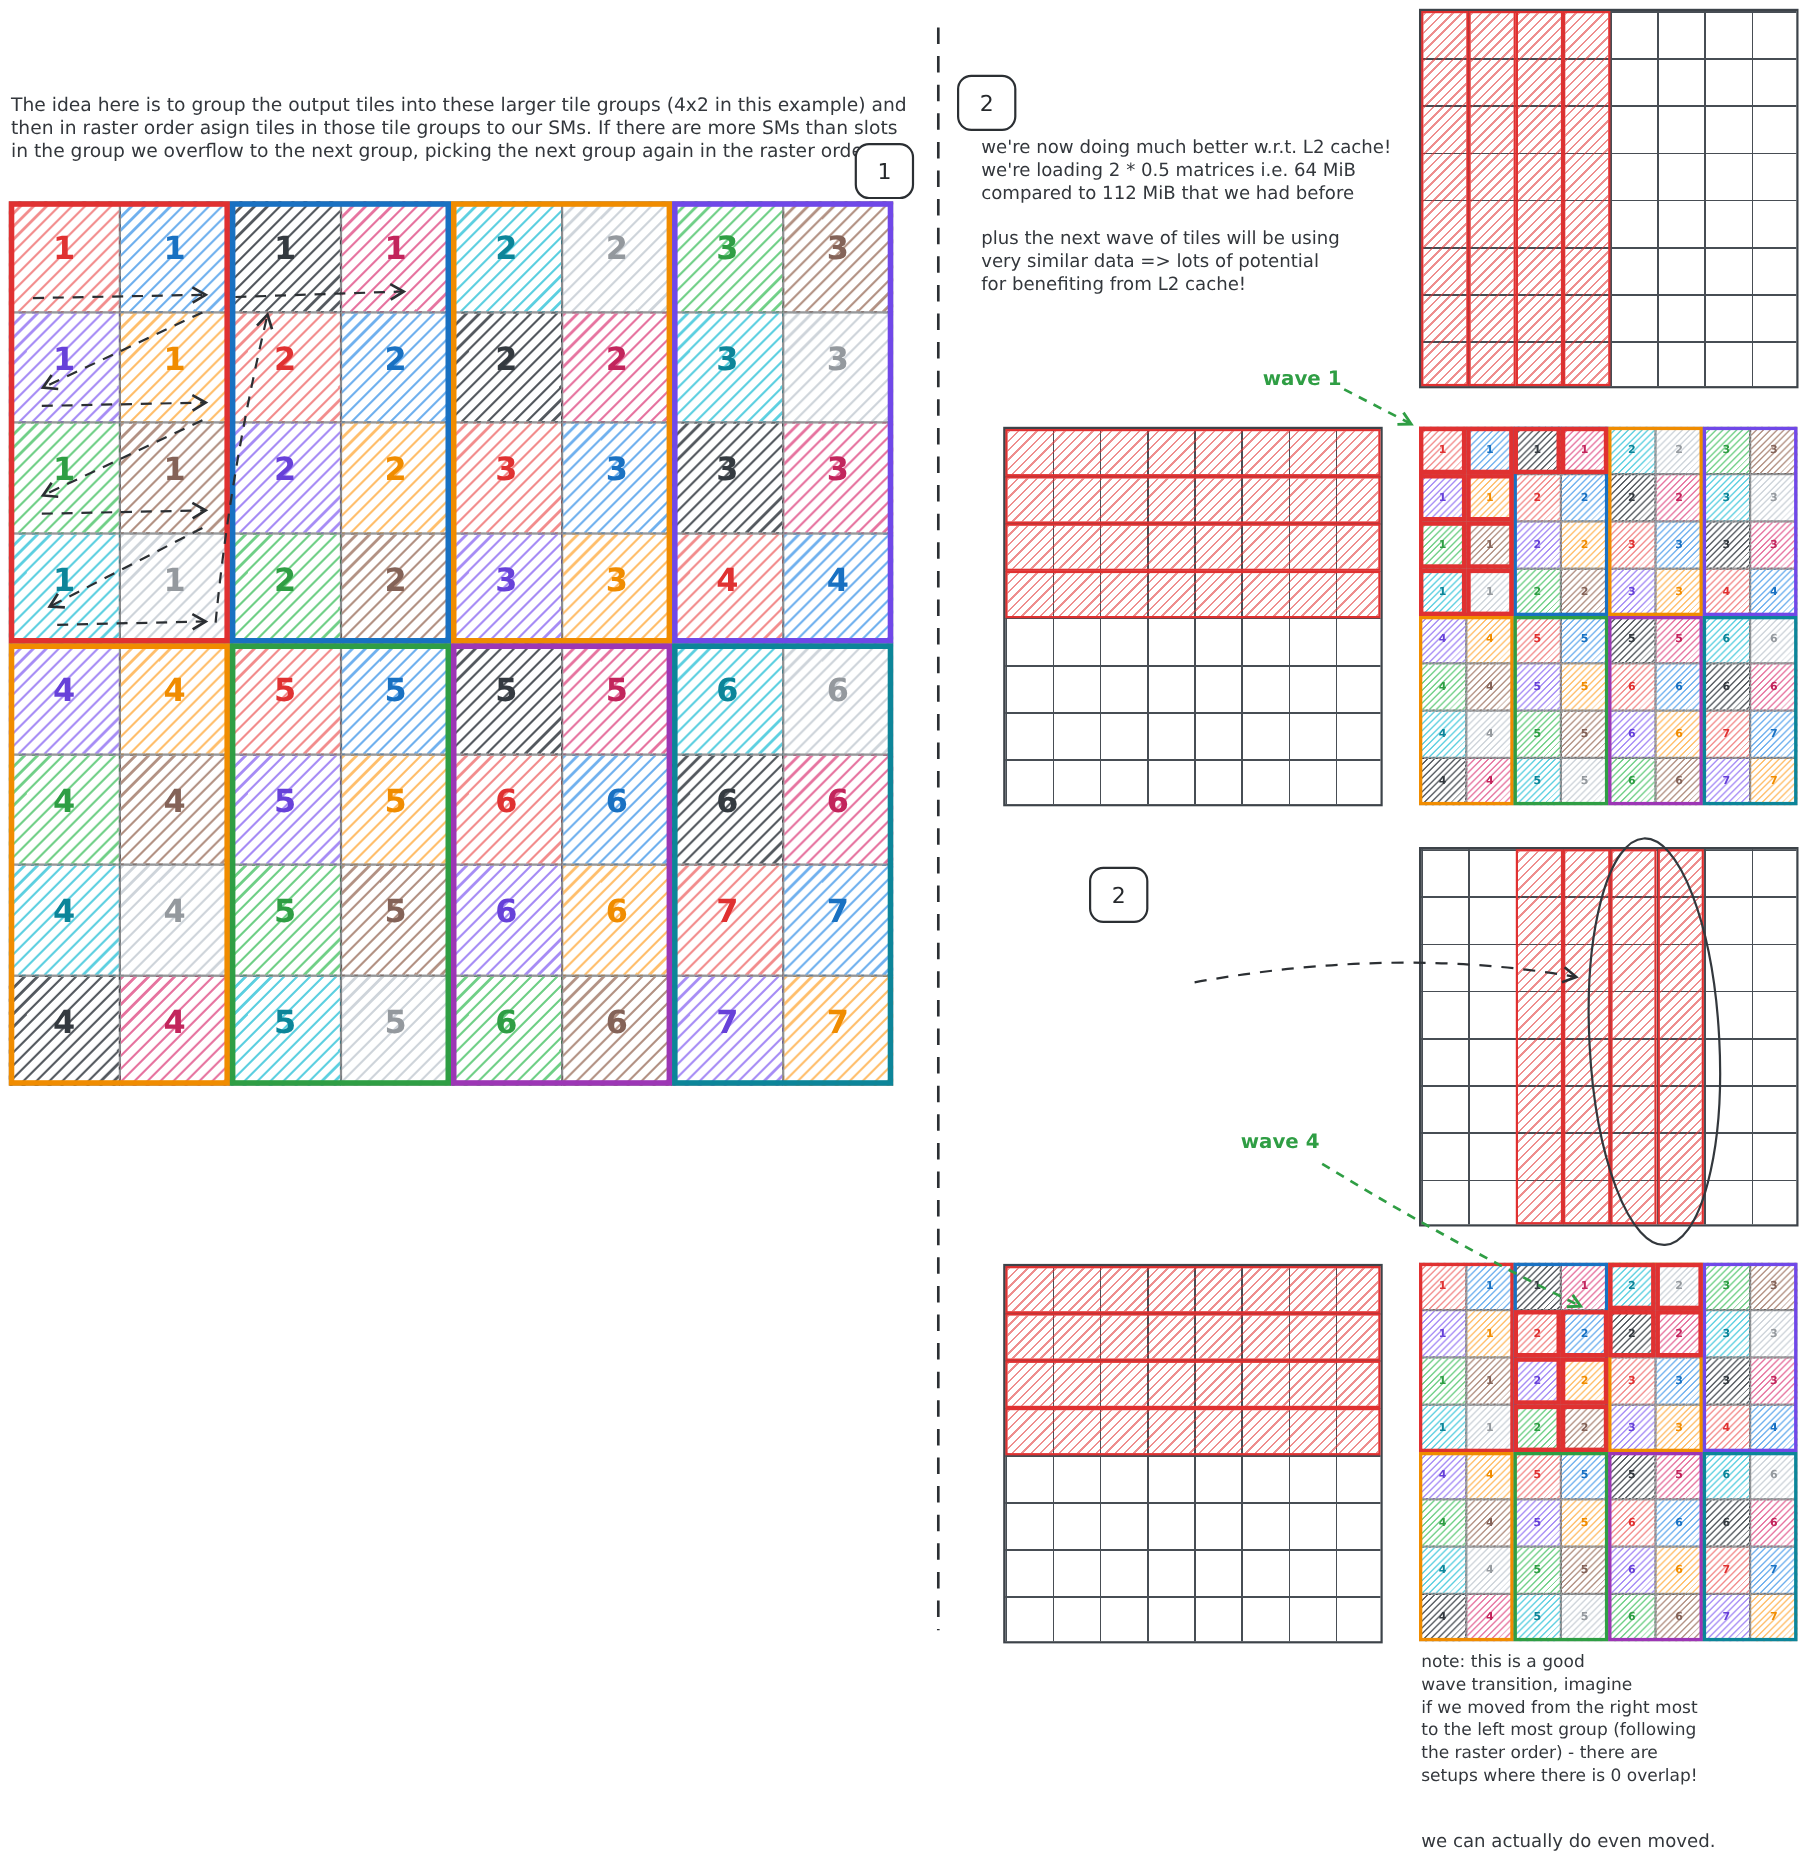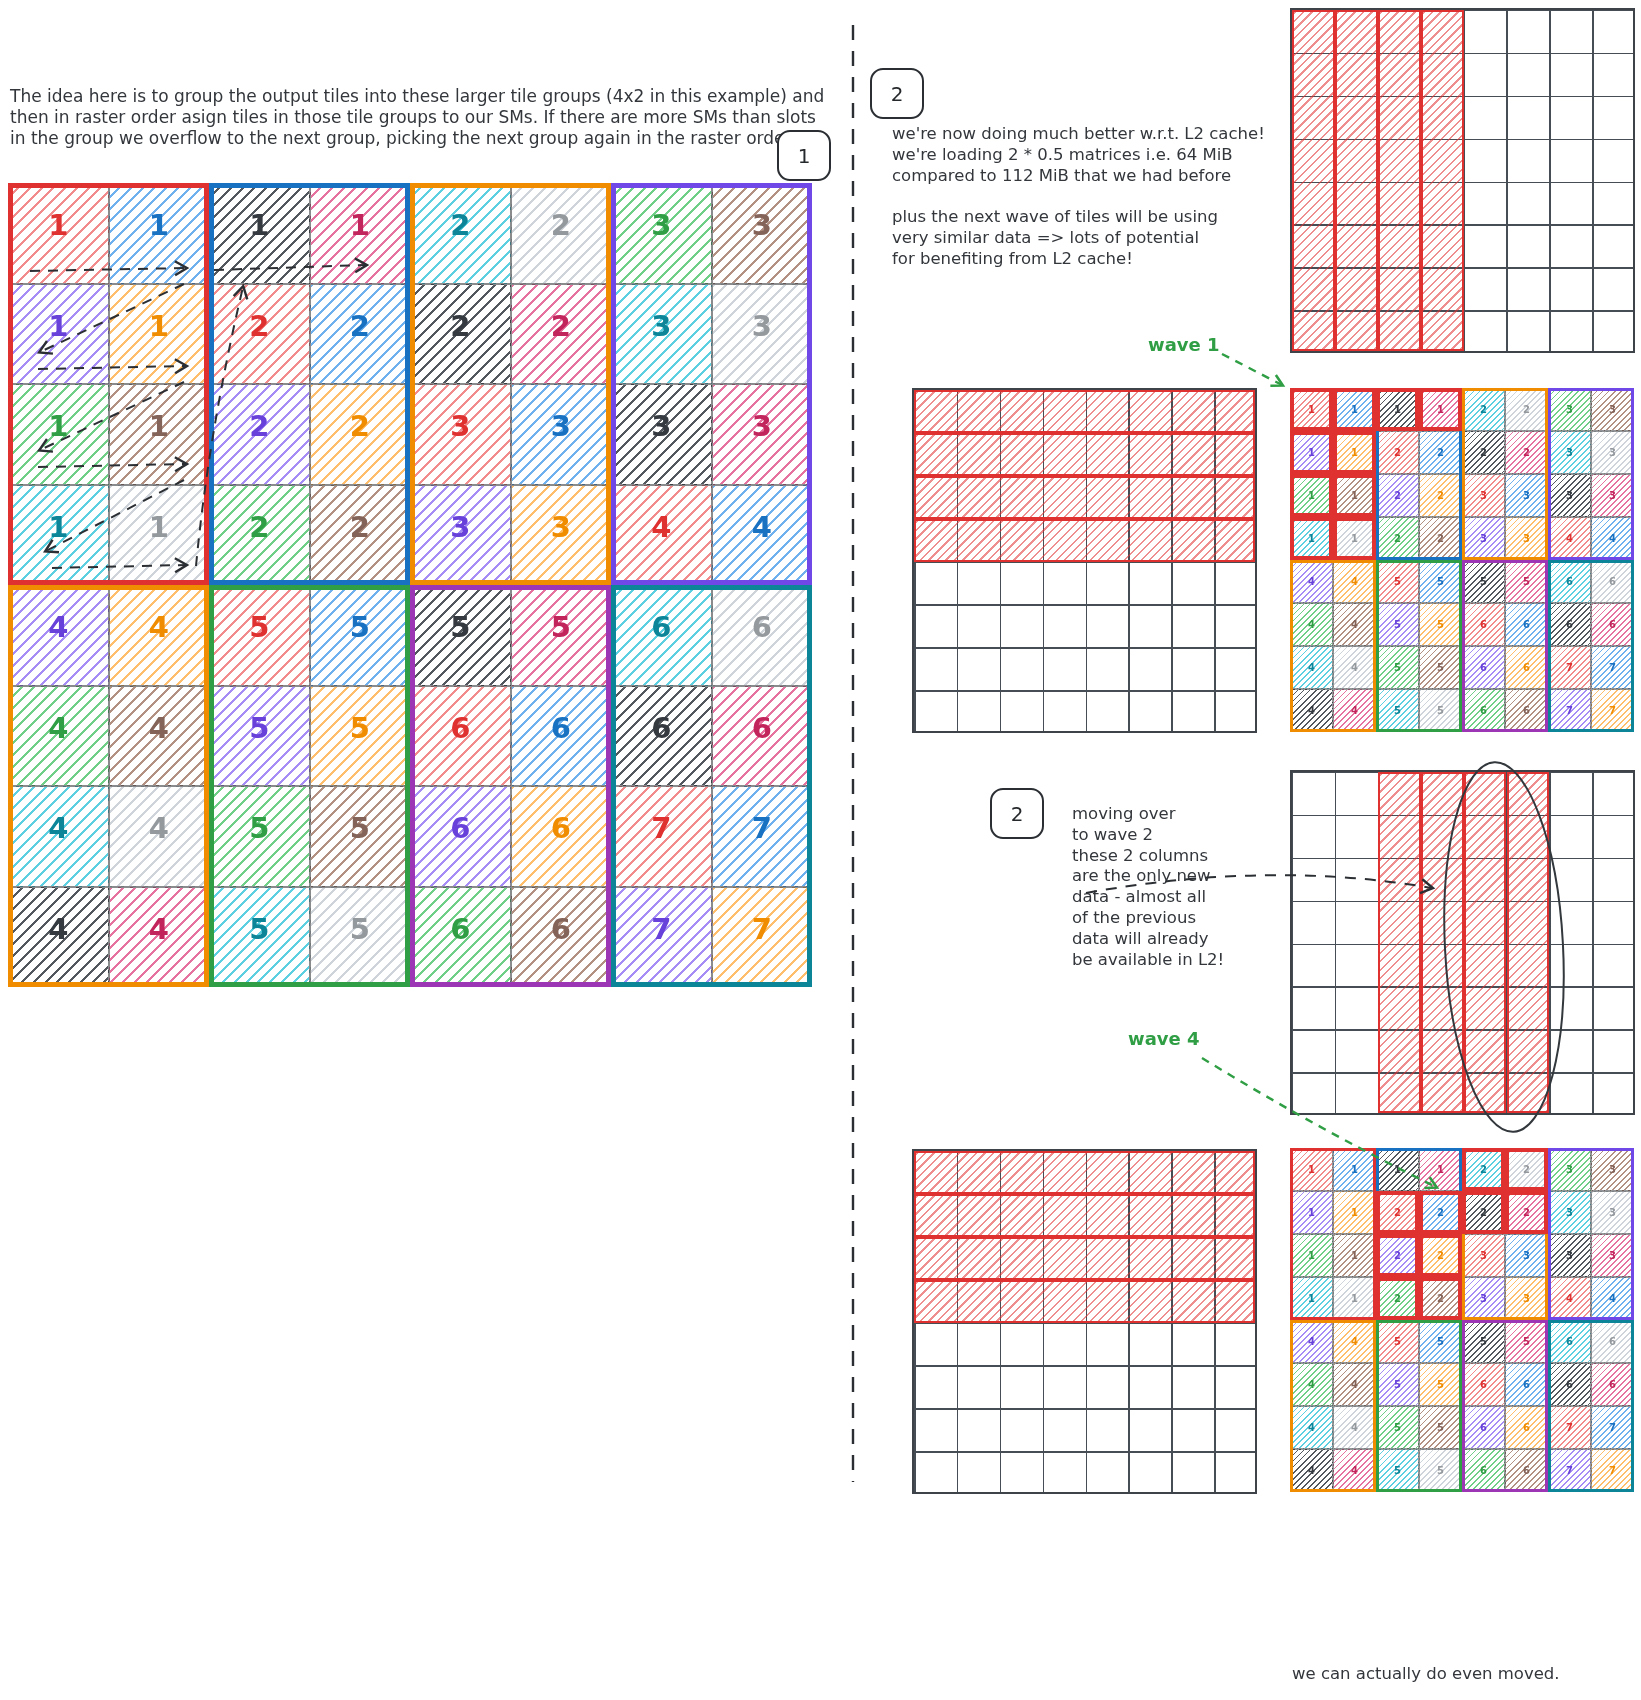--- a/index.html
+++ b/index.html
@@ -257,21 +257,21 @@
       <div class="group-border" style="left: 603px; top: 0px; width: 201px; height: 402px; border: 5px solid rgb(112, 72, 232);"></div>
       <div class="group-border" style="left: 0px; top: 402px; width: 201px; height: 402px; border: 5px solid rgb(240, 140, 0);"></div>
       <div class="group-border" style="left: 201px; top: 402px; width: 201px; height: 402px; border: 5px solid rgb(47, 158, 68);"></div>
       <div class="group-border" style="left: 402px; top: 402px; width: 201px; height: 402px; border: 5px solid rgb(156, 54, 181);"></div>
       <div class="group-border" style="left: 603px; top: 402px; width: 201px; height: 402px; border: 5px solid rgb(12, 133, 153);"></div>
     </div>
 
   <div id="l2-note-text" class="abs textblock"><div class="tline">we're now doing much better w.r.t. L2 cache!</div><div class="tline">we're loading 2 * 0.5 matrices i.e. 64 MiB</div><div class="tline">compared to 112 MiB that we had before</div><div class="tline"></div><div class="tline">plus the next wave of tiles will be using</div><div class="tline">very similar data =&gt; lots of potential</div><div class="tline">for benefiting from L2 cache!</div></div>
   <div id="wave-1-label" class="abs wave-label">wave 1</div>
   <div id="wave-2-label" class="abs wave-label">wave 4</div>
-  <div id="wave2-note-text" class="abs textblock"><div class="tline">moving over</div><div class="tline">to wave 2</div><div class="tline">these 2 columns</div><div class="tline">are the only new</div><div class="tline">data - almost all</div><div class="tline">of the previous</div><div class="tline">data will already</div><div class="tline">be available in L2!</div></div>
+  <div id="transition-note-text" class="abs textblock"><div class="tline">note: this is a good</div><div class="tline">wave transition, imagine</div><div class="tline">if we moved from the right most</div><div class="tline">to the left most group (following</div><div class="tline">the raster order) - there are</div><div class="tline">setups where there is 0 overlap!</div></div>
   <div id="footer-text" class="abs textblock">we can actually do even moved.</div>
 
   <div id="matrix-b-wave1" class="line-grid" style="left:1290px;top:8px;">
       <div class="red-stripe" style="left: 0px; top: 0px; width: 42.9px; height: 341px;"></div>
       <div class="red-stripe" style="left: 42.9px; top: 0px; width: 42.9px; height: 341px;"></div>
       <div class="red-stripe" style="left: 85.8px; top: 0px; width: 42.9px; height: 341px;"></div>
       <div class="red-stripe" style="left: 128.7px; top: 0px; width: 42.9px; height: 341px;"></div>
     </div>
   <div id="matrix-a-wave1" class="line-grid" style="left:912px;top:388px;">
       <div class="red-stripe" style="left: 0px; top: 0px; width: 341px; height: 42.9px;"></div>

